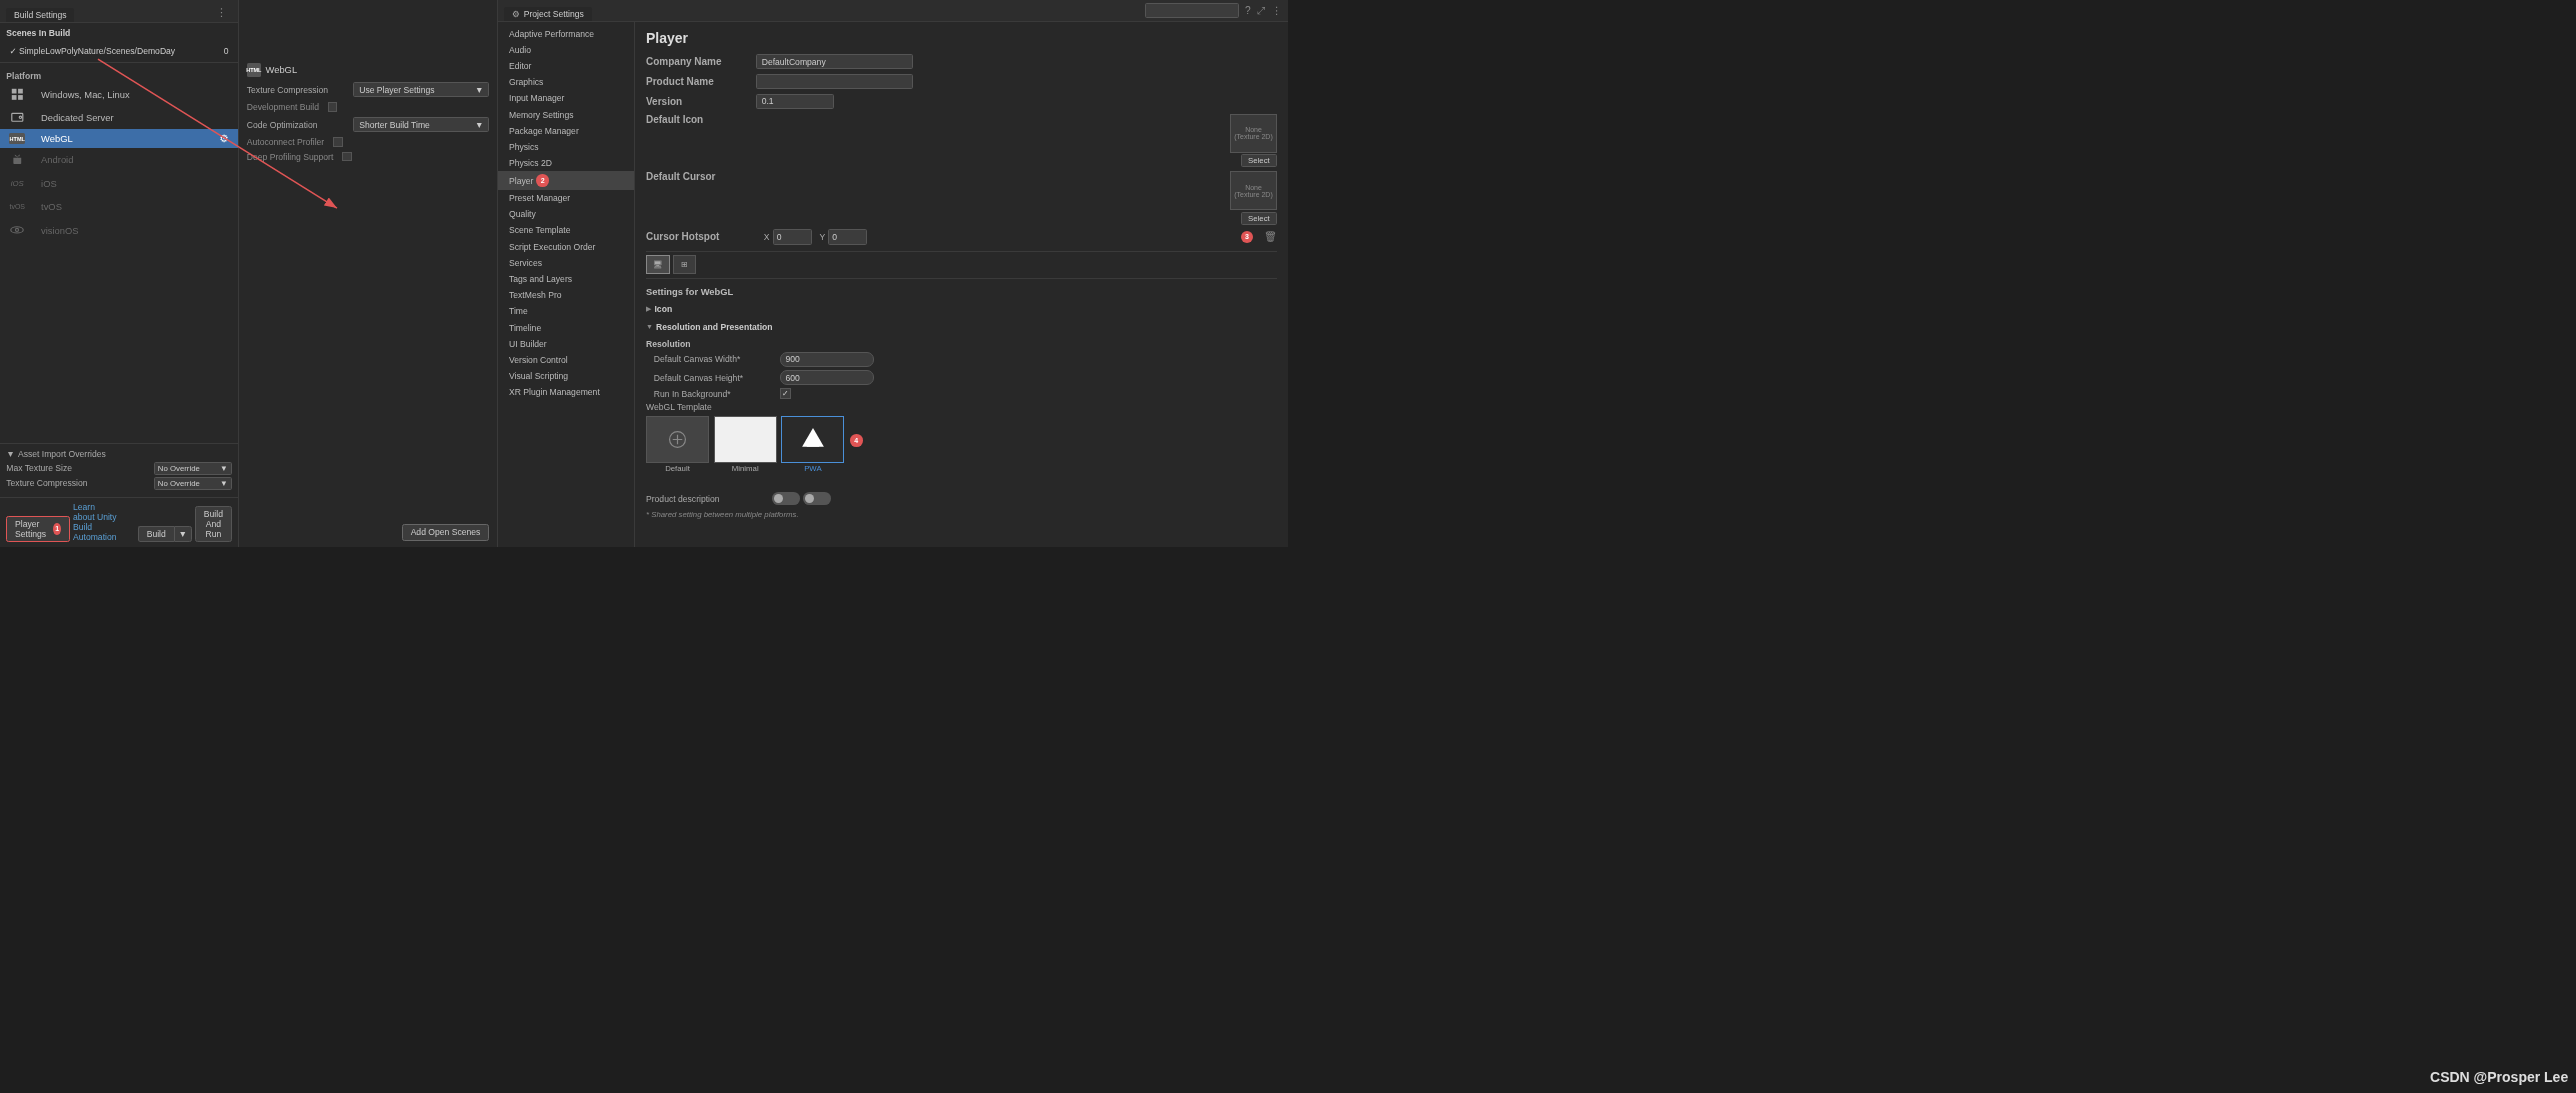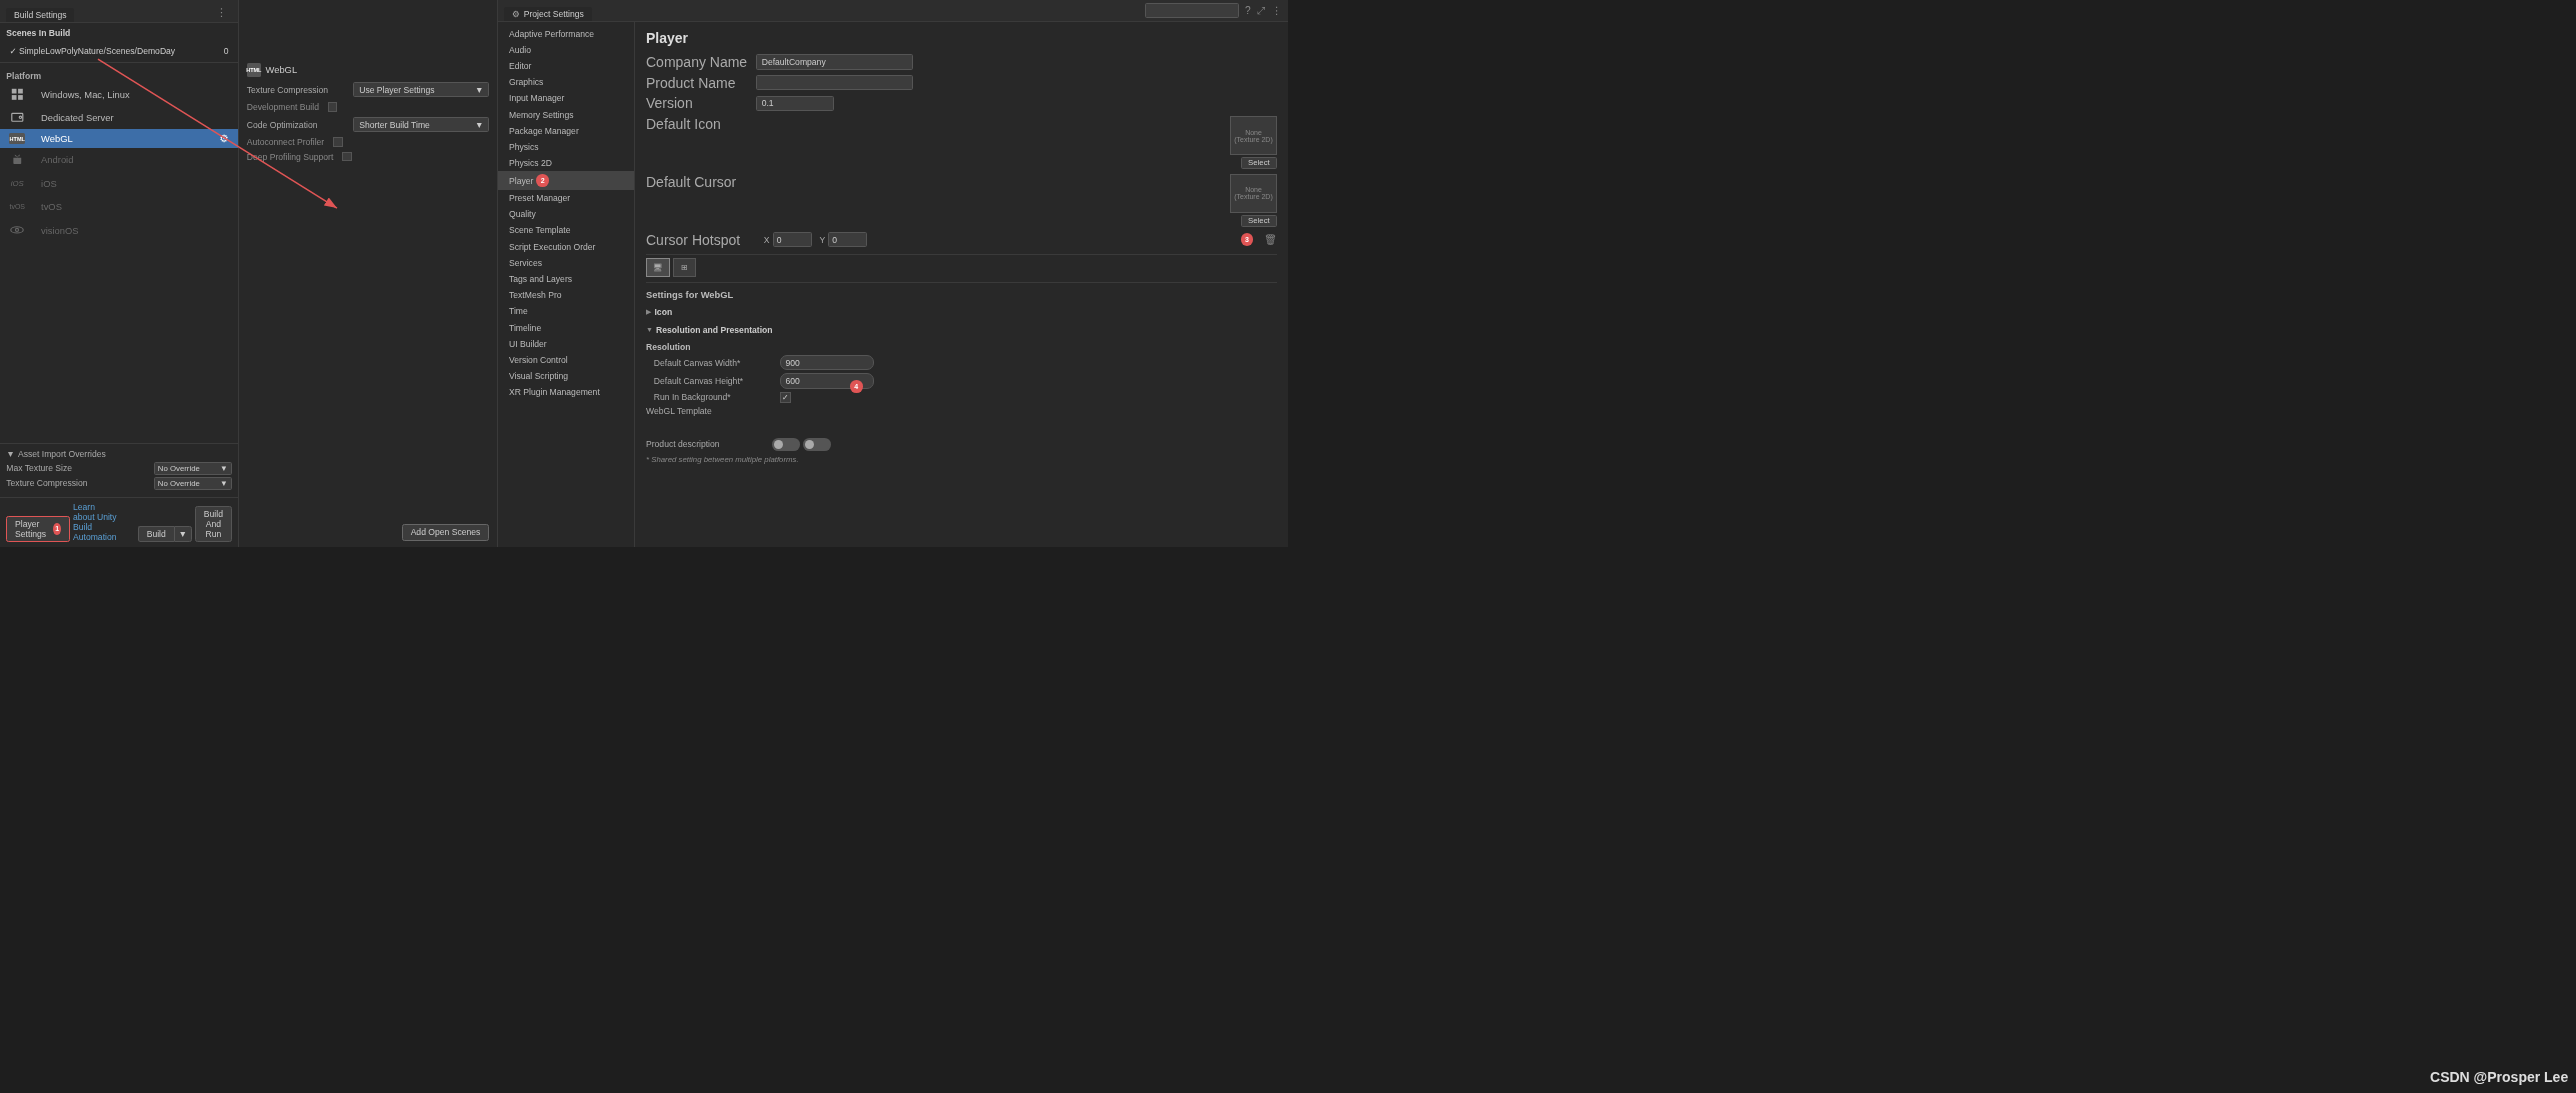--- a/index.html
+++ b/index.html
@@ -362,23 +362,24 @@
       color: #ddd;
       margin-bottom: 7.8px;
     }
     .player-field-row {
       display: flex;
       align-items: center;
       margin-bottom: 4.7px;
     }
     .player-field-label {
       width: 110px;
-      font-size: 14px;
+      font-size: 10px;
       color: #aaa;
       flex-shrink: 0;
+      font-weight: bold;
     }
     .player-text-input {
       background: #3c3c3c;
       border: 0.8px solid #555;
       color: #ccc;
       font-size: 8.6px;
       padding: 1.6px 4.7px;
       border-radius: 1.6px;
       width: 157px;
     }
@@ -914,20 +915,48 @@
           </div>
 
           <div class="form-row">
             <span class="form-label">Run In Background*</span>
             <div class="form-checkbox">✓</div>
           </div>
         </div>
 
         <div class="webgl-template-section">
           <div class="form-label" style="padding-left:0;margin-bottom:3.1px;">WebGL Template</div>
+          <div class="template-options">
+
+            <div class="template-option">
+              <div class="template-thumb template-thumb-default">
+                <svg width="19" height="19" viewBox="0 0 24 24" fill="none">
+                  <circle cx="12" cy="12" r="10" stroke="#888" stroke-width="1.5"></circle>
+                  <path d="M12 6 L12 18 M6 12 L18 12" stroke="#888" stroke-width="1.5"></path>
+                </svg>
+              </div>
+              <span class="template-label">Default</span>
+            </div>
+
+            <div class="template-option">
+              <div class="template-thumb" style="background:#f0f0f0;"></div>
+              <span class="template-label">Minimal</span>
+            </div>
+
+            <div class="template-option">
+              <div class="template-thumb template-thumb-unity selected">
+                <svg width="28" height="28" viewBox="0 0 36 36" fill="white">
+                  <polygon points="18,4 32,28 4,28"></polygon>
+                  <rect x="10" y="18" width="16" height="10" fill="white"></rect>
+                </svg>
+              </div>
+              <span class="template-label selected">PWA</span>
+            </div>
+
+          </div>
           
           <span class="badge" style="position:relative;top:-39px;left:204px;">4</span>
         </div>
 
         <div class="product-desc-row">
           <span class="form-label">Product description</span>
           <div class="toggle-switch"></div>
           <div class="toggle-switch"></div>
         </div>
 

